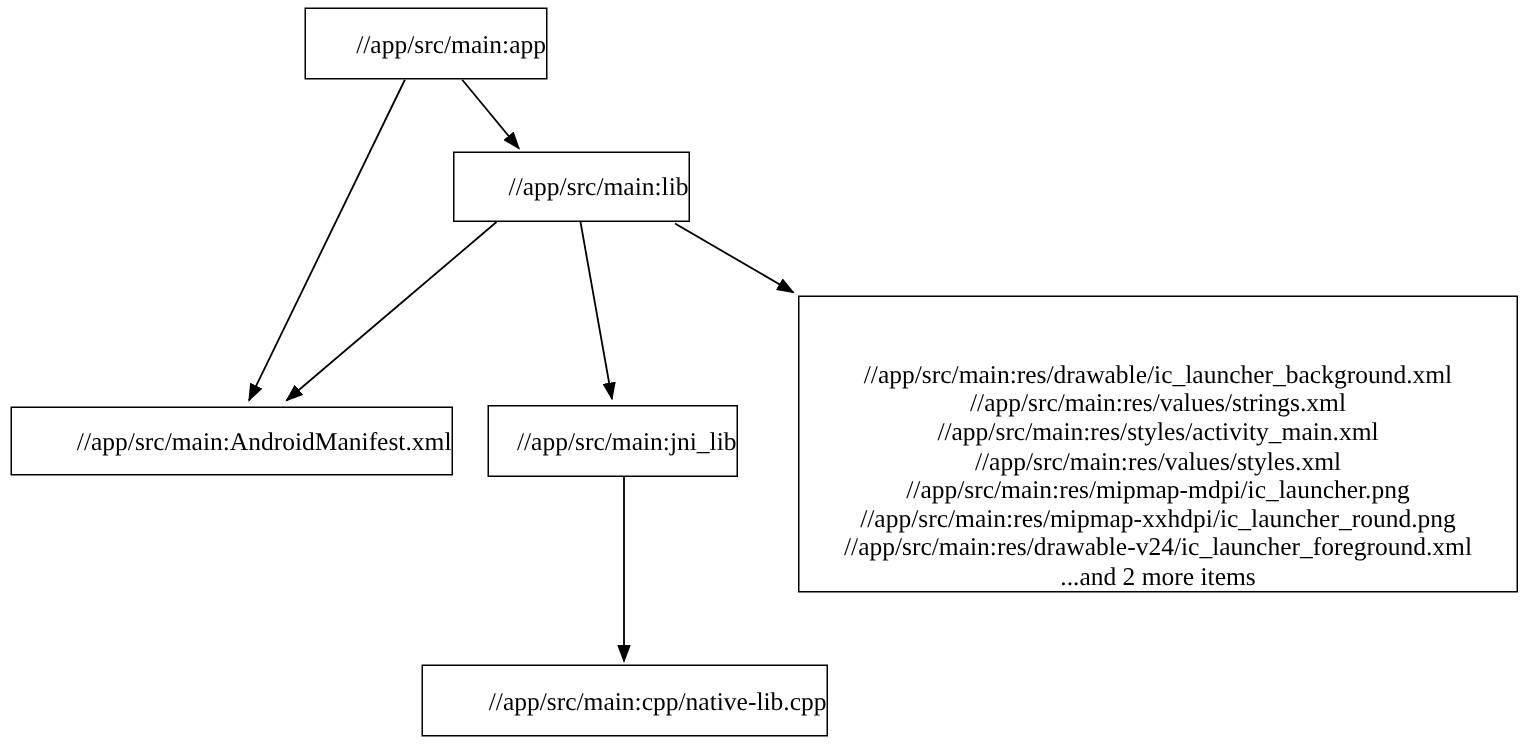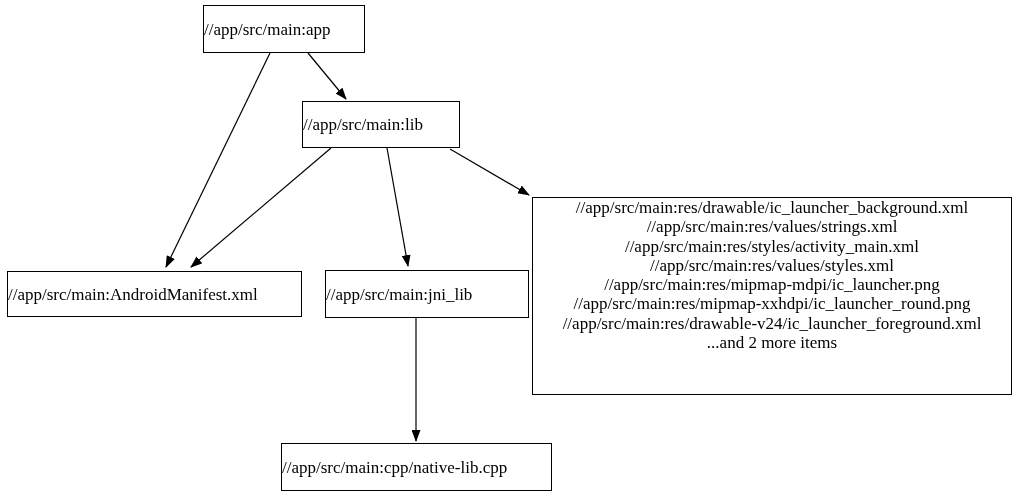--- a/index.html
+++ b/index.html
@@ -23,35 +23,35 @@
     width: 1018px;
     height: 496px;
   }
   .node {
     position: absolute;
     box-sizing: border-box;
     border: 1px solid #000000;
     background: #ffffff;
     display: flex;
     align-items: center;
-    justify-content: flex-start;
+    justify-content: flex-end;
     text-align: center;
     font-size: 17px;
     line-height: 19px;
     white-space: nowrap;
   }
   .node-app      { left: 203px; top: 5px;   width: 162px; height: 48px; }
   .node-lib      { left: 302px; top: 101px; width: 158px; height: 47px; }
   .node-manifest { left: 7px;   top: 271px; width: 295px; height: 46px; }
-  .node-jni-lib  { left: 325px; top: 270px; width: 204px; height: 48px; }
+  .node-jni-lib  { left: 325px; top: 270px; width: 167px; height: 48px; }
   .node-cpp      { left: 281px; top: 443px; width: 271px; height: 48px; }
   .node-res {
     left: 532px; top: 197px; width: 480px; height: 198px;
     flex-direction: column;
-    justify-content: flex-start;
+    justify-content: flex-end;
   }
   .node-res .res-line {
     font-size: 17px;
     line-height: 19.3px;
   }
 </style>
 </head>
 <body>
 
 <div id="graph">

